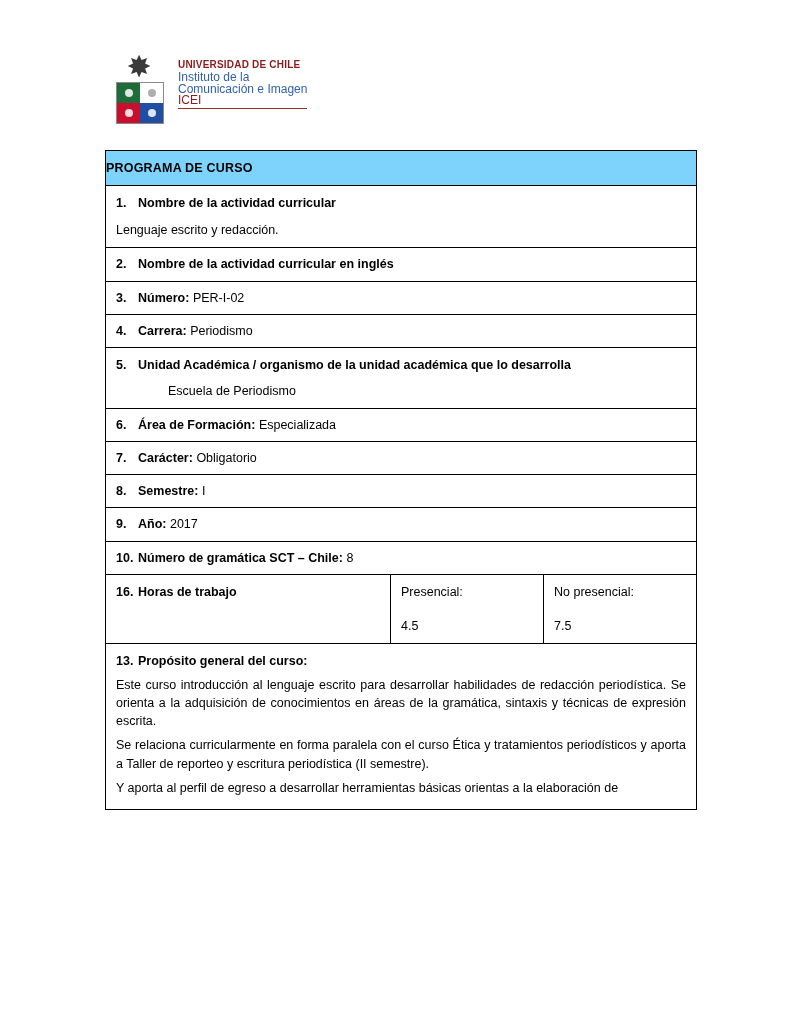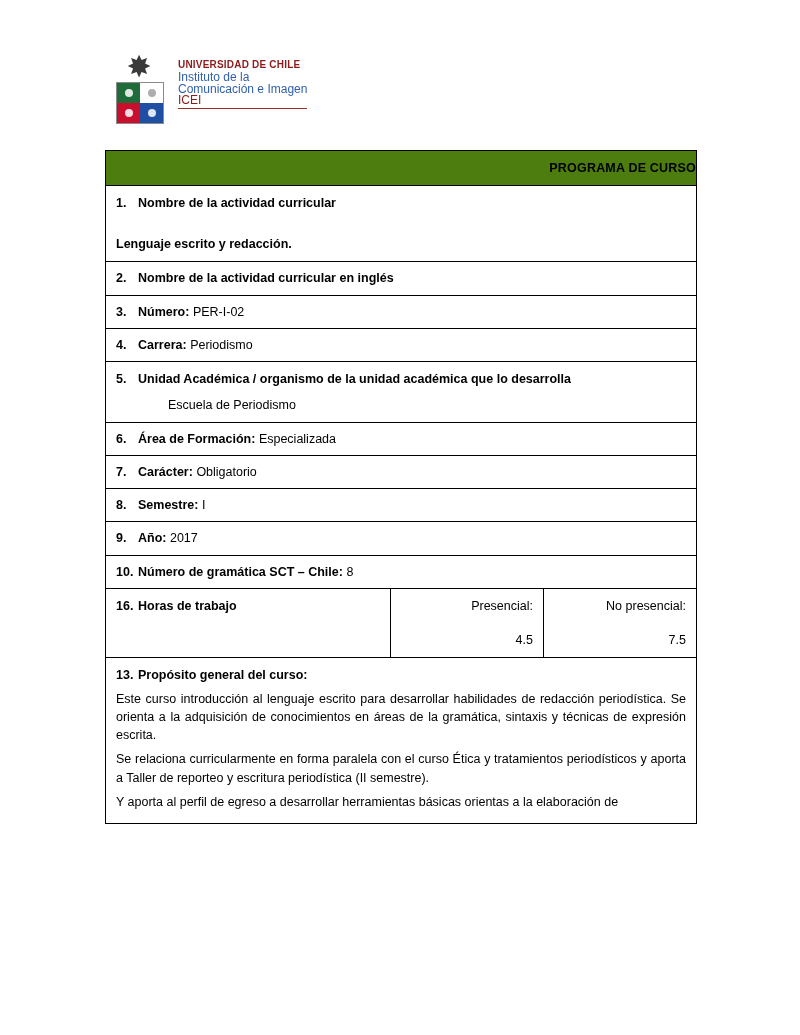--- a/index.html
+++ b/index.html
@@ -115,53 +115,52 @@
     table-layout: fixed;
   }
   .doc-table td {
     border: 1px solid #000000;
     vertical-align: top;
     padding: 8px 10px 8px 10px;
     font-size: 12.5px;
     line-height: 1.45;
   }
   .title-cell {
-    background: #4d7c0f;
-    text-align: right;
+    background: #7dd3fc;
+    text-align: left;
     font-weight: bold;
     font-size: 12.5px;
     padding: 8px 0 8px 0 !important;
     letter-spacing: 0.2px;
   }
   .item {
     font-weight: bold;
   }
   .item-num {
     display: inline-block;
     min-width: 22px;
   }
   .normal {
     font-weight: normal;
   }
   .indent-body {
     padding-left: 52px;
-    margin-top: 23px;
-    font-weight: bold;
+    margin-top: 9px;
+    font-weight: normal;
   }
   .sub-indent {
     padding-left: 52px;
     margin-top: 8px;
     font-weight: normal;
   }
   .row-label-cell {
     width: 285px;
   }
   .hours-col {
     width: 153px;
-    text-align: right;
   }
   .hours-head {
     margin-bottom: 16px;
   }
   .prop-par {
     font-weight: normal;
     text-align: justify;
     margin-top: 6px;
   }
   .prop-par:first-of-type {

